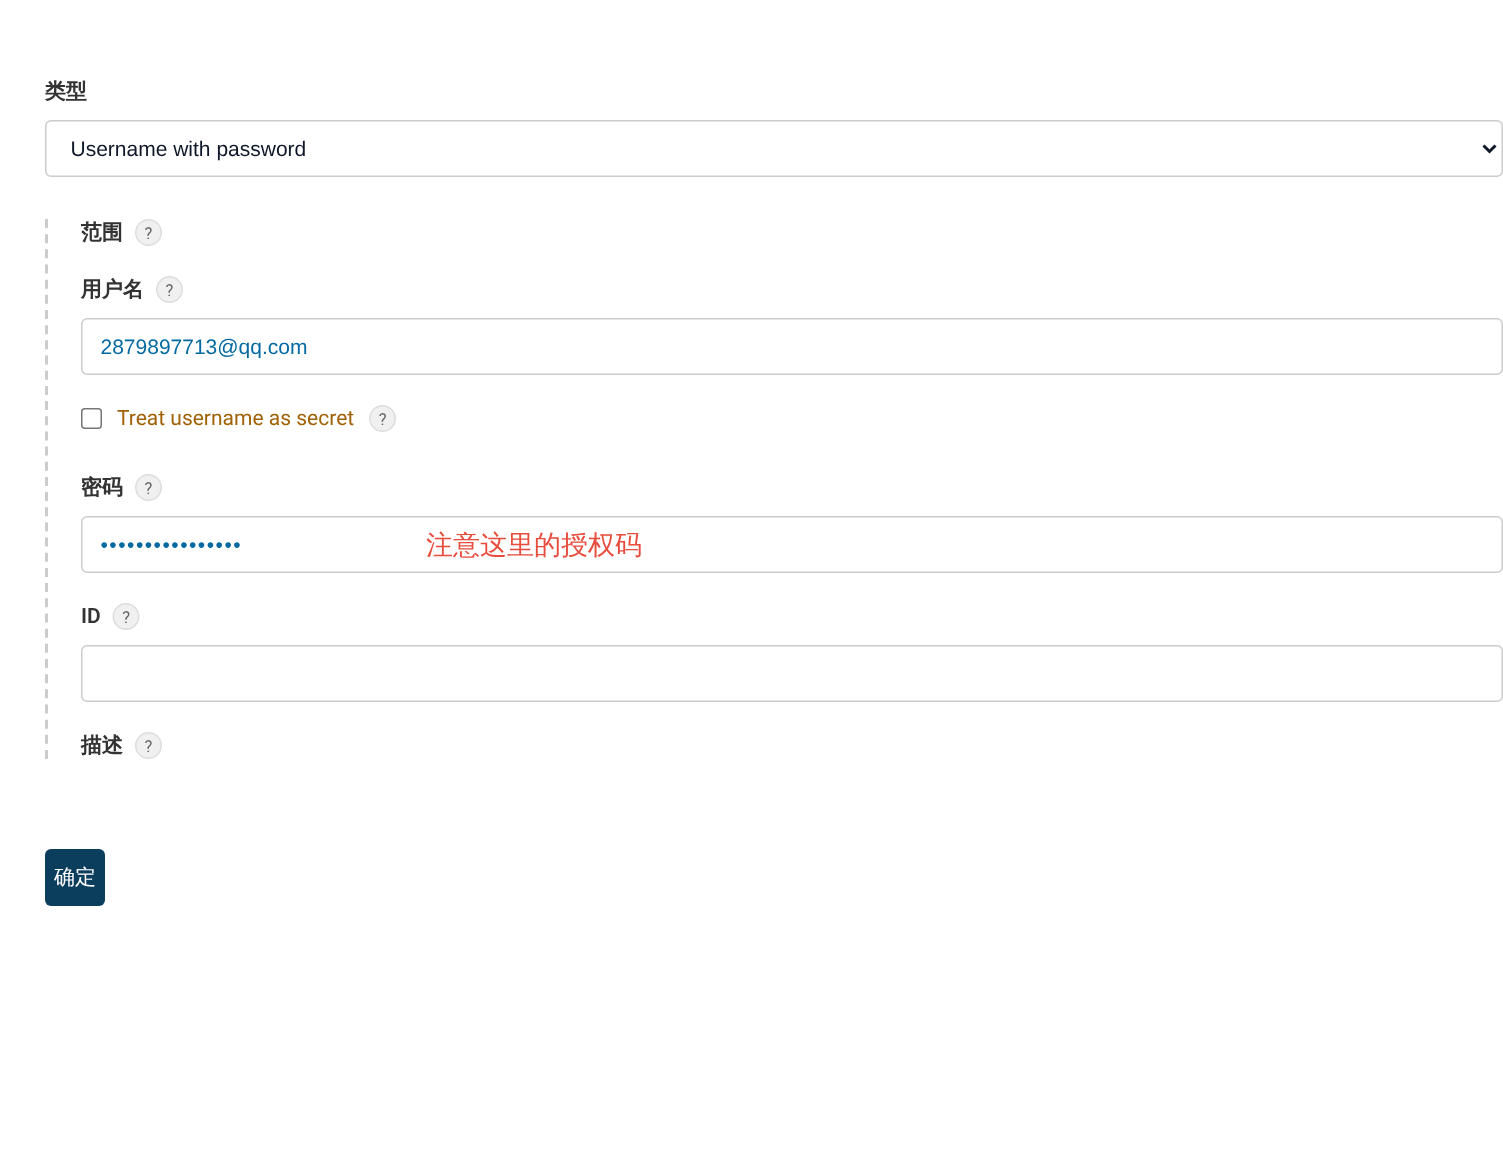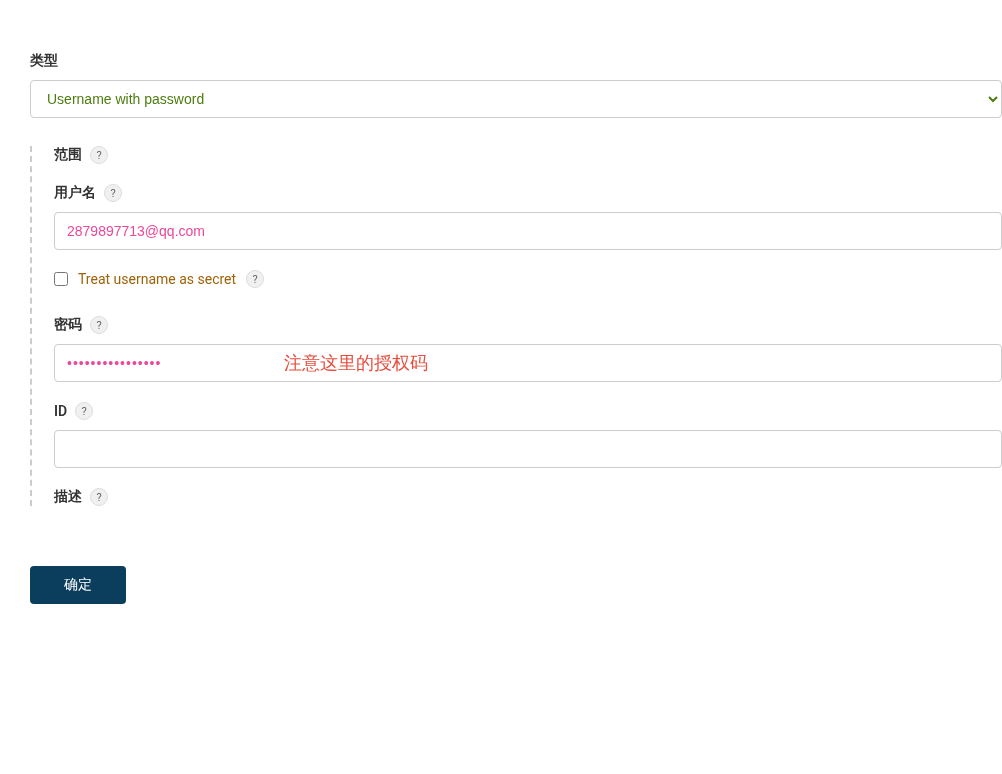--- a/index.html
+++ b/index.html
@@ -40,31 +40,31 @@
       font-weight: normal;
       cursor: pointer;
       border: 1px solid #ddd;
     }
     .form-control {
       width: 100%;
       padding: 8px 12px;
       border: 1px solid #ccc;
       border-radius: 4px;
       font-size: 14px;
-      color: #ec4899;
+      color: #0369a1;
       background: #fff;
       height: 38px;
     }
     .form-select {
       width: 100%;
       padding: 8px 12px;
       border: 1px solid #ccc;
       border-radius: 4px;
       font-size: 14px;
-      color: #4d7c0f;
+      color: #0f172a;
       background: #fff;
       height: 38px;
     }
     .type-section {
       margin-bottom: 28px;
       margin-top: 32px;
     }
     .indented-section {
       border-left: 2px dashed #ccc;
       padding-left: 22px;
@@ -100,21 +100,21 @@
       top: 50%;
       transform: translateY(-50%);
       color: #e74c3c;
       font-size: 18px;
       pointer-events: none;
     }
     .submit-btn {
       background: #0b3d5c;
       color: #fff;
       border: none;
-      padding: 10px 34px;
+      padding: 10px 6px;
       font-size: 14px;
       border-radius: 4px;
       cursor: pointer;
       margin-top: 30px;
     }
     input[type="password"] {
       letter-spacing: 1px;
     }
   </style>
 </head>

